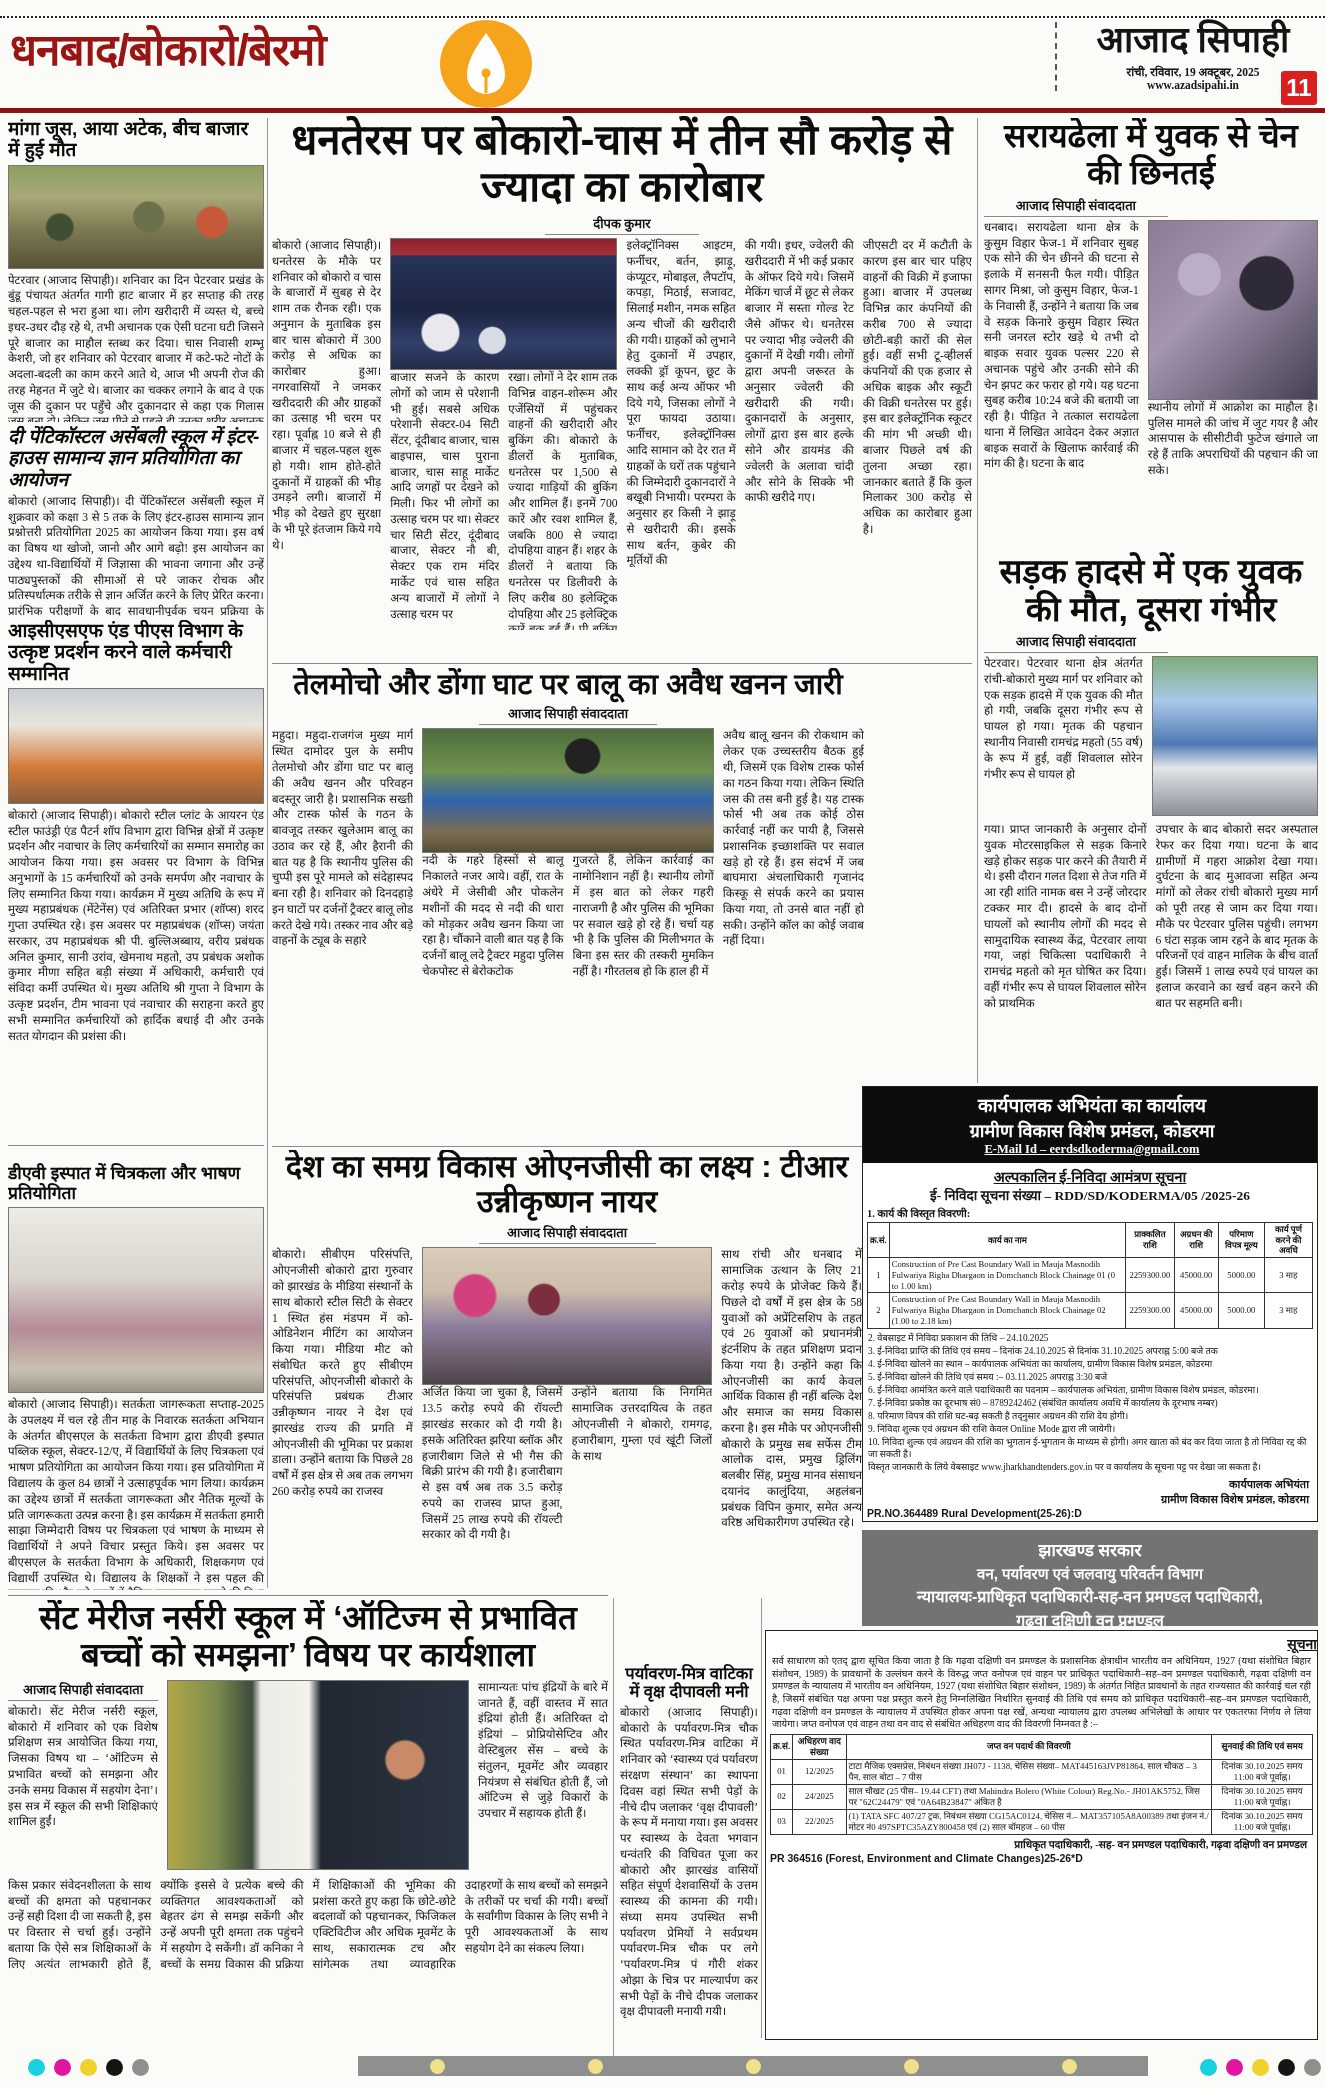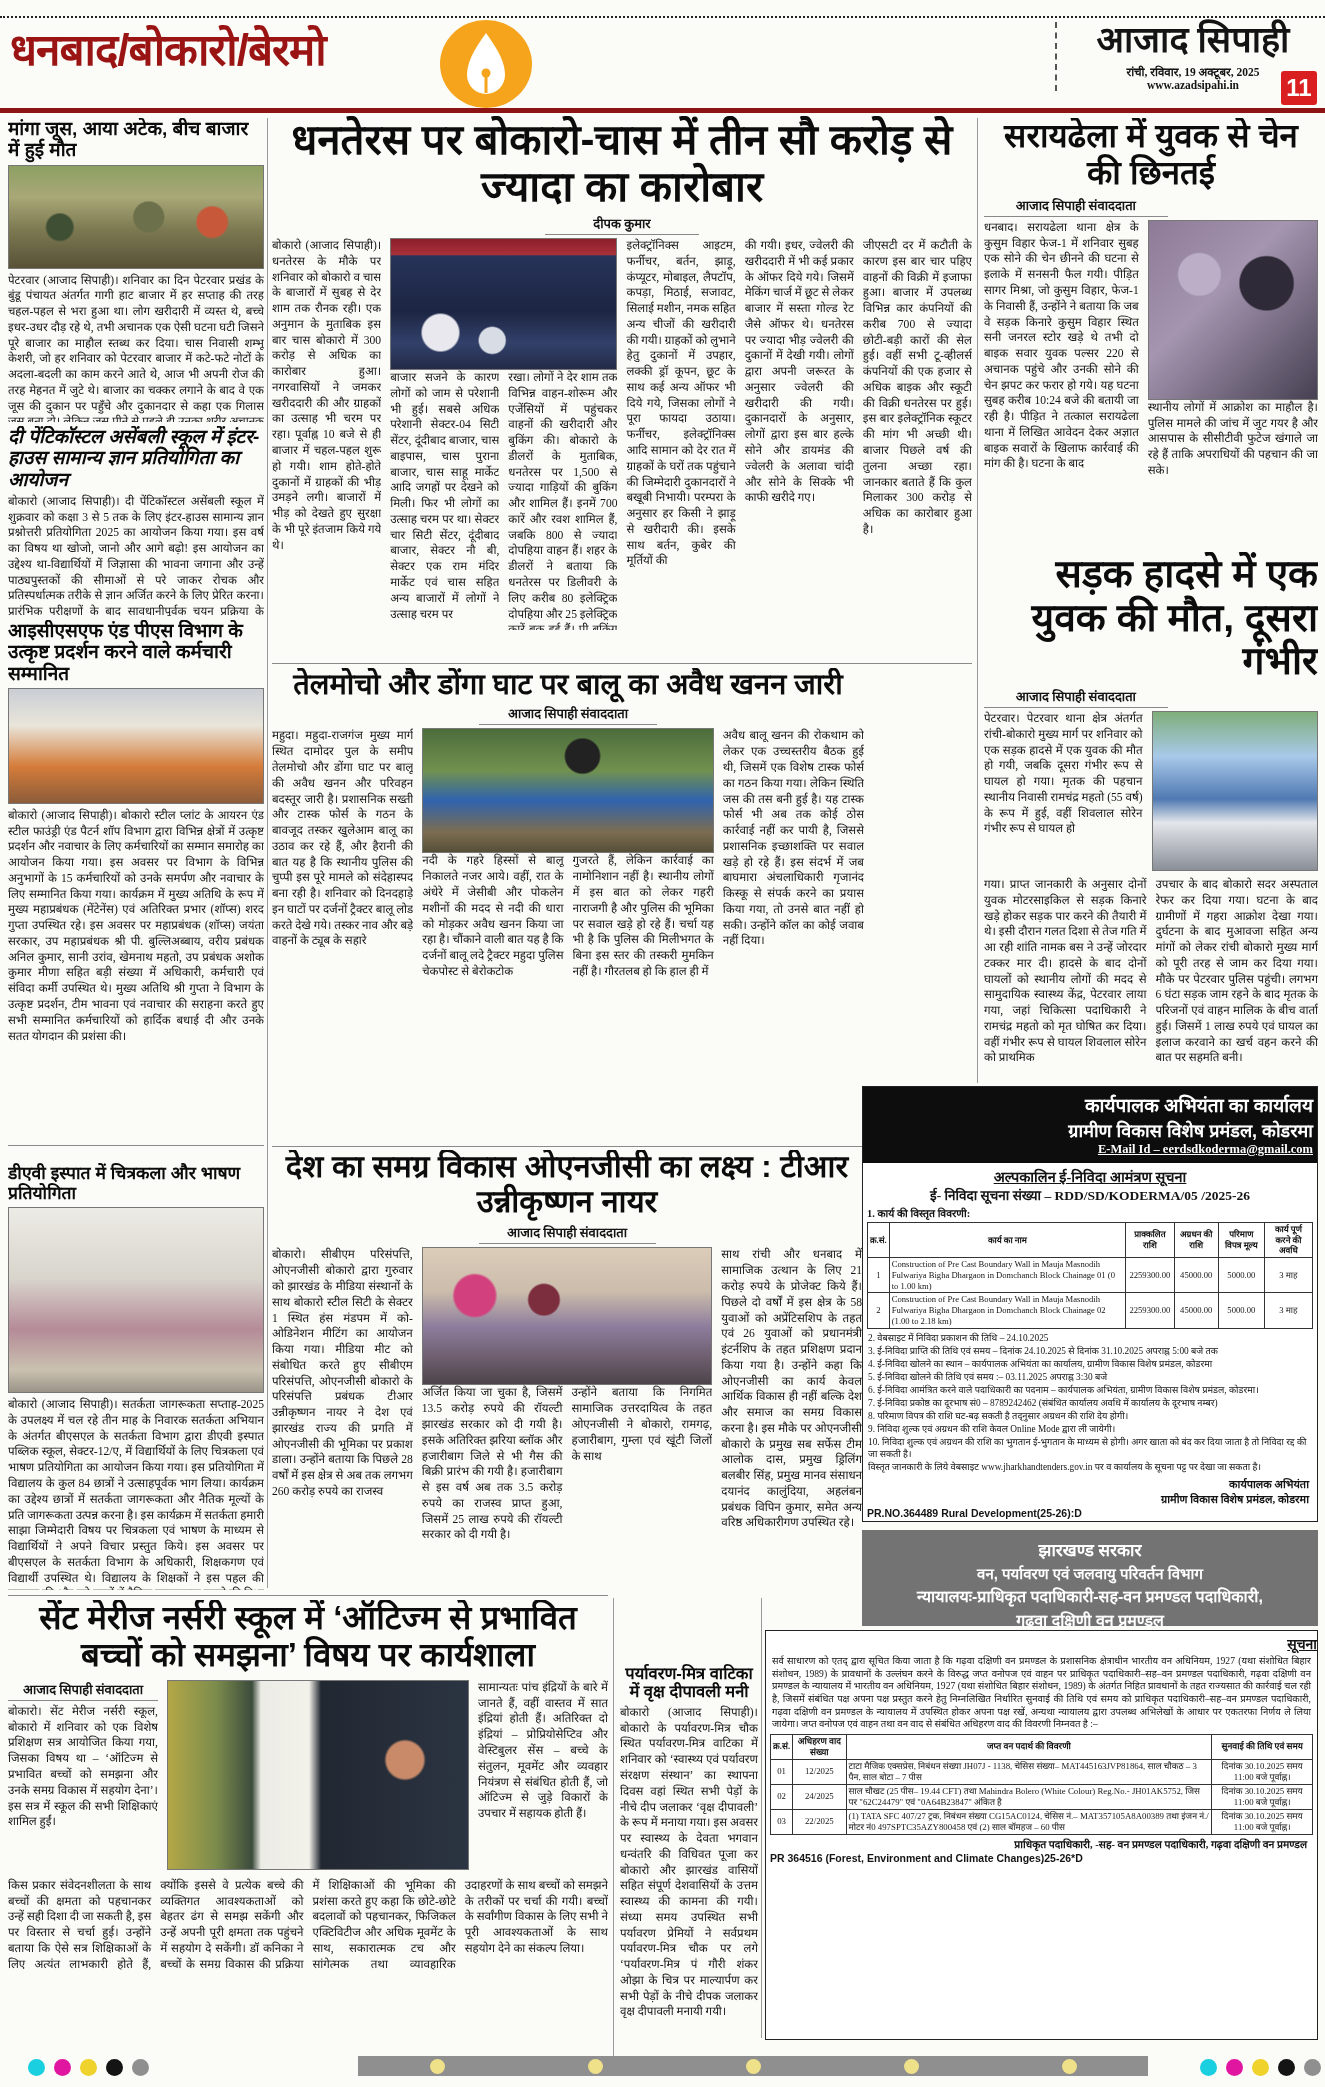--- a/index.html
+++ b/index.html
@@ -59,21 +59,21 @@
       linear-gradient(180deg,#ecebe5 0%,#d9d5cd 38%,#b48b97 66%,#cac1b0 88%,#9a9488 100%);}
   .ph-ongc{background:
       radial-gradient(circle at 18% 35%,#d2407e 0 8%,transparent 9%),
       radial-gradient(circle at 42% 38%,#7c2d3e 0 8%,transparent 9%),
       linear-gradient(180deg,#dcccba 0%,#cbbcab 32%,#8d7d9d 58%,#6c5c6c 82%,#4c444a 100%);}
   .ph-class{background:
       radial-gradient(circle at 79% 42%,#c98a6a 0 7%,transparent 8%),
       linear-gradient(90deg,#b3a747 0%,#7c8c4c 16%,#3c4c3c 28%,#ecece6 31%,#f2f1ea 47%,#222832 51%,#2b3442 100%);}
   
   .box{position:absolute;border:1.5px solid #222;background:#fff;box-sizing:border-box;overflow:hidden;}
-  .blackhead{background:#0d0d0d;color:#fff;text-align:right;font-family:"Liberation Sans",sans-serif;padding:5px 4px 6px 8px;}
+  .blackhead{background:#0d0d0d;color:#fff;text-align:center;font-family:"Liberation Sans",sans-serif;padding:5px 4px 6px 8px;}
   .blackhead .l1{font-size:19px;font-weight:800;}
   .blackhead .l2{font-size:18px;font-weight:800;}
   .blackhead .l3{font-size:12.5px;font-weight:700;text-decoration:underline;font-family:"Liberation Serif",serif;}
   .t-title{text-align:center;font-weight:800;font-size:14.5px;text-decoration:underline;margin-top:3px;}
   .t-no{text-align:center;font-weight:700;font-size:13.5px;}
   .t-intro{font-size:10.5px;font-weight:700;margin:2px 4px;}
   table.nt{border-collapse:collapse;width:calc(100% - 8px);margin:0 4px;font-size:8.6px;line-height:1.25;}
   table.nt th,table.nt td{border:1px solid #333;padding:1px 2px;text-align:center;vertical-align:middle;}
   .t-list{font-size:9.3px;line-height:1.3;margin:3px 5px 0 5px;}
   .t-list div{margin-bottom:1px;}
@@ -179,21 +179,21 @@
     <div class="hl" style="font-size:33px;">सरायढेला में युवक से चेन की छिनतई</div>
     <div class="byline" style="width:55%;margin-left:0;">आजाद सिपाही संवाददाता</div>
     <div style="display:grid;grid-template-columns:1fr 1.1fr;grid-template-rows:180px auto;column-gap:9px;height:300px;">
       <div class="bodytxt rows12">धनबाद। सरायढेला थाना क्षेत्र के कुसुम विहार फेज-1 में शनिवार सुबह एक सोने की चेन छीनने की घटना से इलाके में सनसनी फैल गयी। पीड़ित सागर मिश्रा, जो कुसुम विहार, फेज-1 के निवासी हैं, उन्होंने ने बताया कि जब वे सड़क किनारे कुसुम विहार स्थित सनी जनरल स्टोर खड़े थे तभी दो बाइक सवार युवक पल्सर 220 से अचानक पहुंचे और उनकी सोने की चेन झपट कर फरार हो गये। यह घटना सुबह करीब 10:24 बजे की बतायी जा रही है। पीड़ित ने तत्काल सरायढेला थाना में लिखित आवेदन देकर अज्ञात बाइक सवारों के खिलाफ कार्रवाई की मांग की है। घटना के बाद</div>
       <div class="photo ph-cctv" style="grid-column:2;grid-row:1;"></div>
       <div class="bodytxt" style="grid-column:2;grid-row:2;">स्थानीय लोगों में आक्रोश का माहौल है। पुलिस मामले की जांच में जुट गयर है और आसपास के सीसीटीवी फुटेज खंगाले जा रहे हैं ताकि अपराधियों की पहचान की जा सके।</div>
     </div>
   </div>
 
   <div class="art" id="a-accident" style="left:984px;top:552px;width:334px;height:530px;">
-    <div class="hl" style="font-size:39px;text-align:right;">सड़क हादसे में एक युवक की मौत, दूसरा गंभीर</div>
+    <div class="hl" style="font-size:34px;">सड़क हादसे में एक युवक की मौत, दूसरा गंभीर</div>
     <div class="byline" style="width:55%;margin-left:0;">आजाद सिपाही संवाददाता</div>
     <div style="display:grid;grid-template-columns:1fr 1.05fr;column-gap:9px;height:160px;">
       <div class="bodytxt">पेटरवार। पेटरवार थाना क्षेत्र अंतर्गत रांची-बोकारो मुख्य मार्ग पर शनिवार को एक सड़क हादसे में एक युवक की मौत हो गयी, जबकि दूसरा गंभीर रूप से घायल हो गया। मृतक की पहचान स्थानीय निवासी रामचंद्र महतो (55 वर्ष) के रूप में हुई, वहीं शिवलाल सोरेन गंभीर रूप से घायल हो</div>
       <div class="photo ph-bus"></div>
     </div>
     <div style="display:grid;grid-template-columns:1fr 1fr;column-gap:9px;height:228px;margin-top:6px;">
       <div class="bodytxt">गया। प्राप्त जानकारी के अनुसार दोनों युवक मोटरसाइकिल से सड़क किनारे खड़े होकर सड़क पार करने की तैयारी में थे। इसी दौरान गलत दिशा से तेज गति में आ रही शांति नामक बस ने उन्हें जोरदार टक्कर मार दी। हादसे के बाद दोनों घायलों को स्थानीय लोगों की मदद से सामुदायिक स्वास्थ्य केंद्र, पेटरवार लाया गया, जहां चिकित्सा पदाधिकारी ने रामचंद्र महतो को मृत घोषित कर दिया। वहीं गंभीर रूप से घायल शिवलाल सोरेन को प्राथमिक</div>
       <div class="bodytxt">उपचार के बाद बोकारो सदर अस्पताल रेफर कर दिया गया। घटना के बाद ग्रामीणों में गहरा आक्रोश देखा गया। दुर्घटना के बाद मुआवजा सहित अन्य मांगों को लेकर रांची बोकारो मुख्य मार्ग को पूरी तरह से जाम कर दिया गया। मौके पर पेटरवार पुलिस पहुंची। लगभग 6 घंटा सड़क जाम रहने के बाद मृतक के परिजनों एवं वाहन मालिक के बीच वार्ता हुई। जिसमें 1 लाख रुपये एवं घायल का इलाज करवाने का खर्च वहन करने की बात पर सहमति बनी।</div>
     </div>
   </div>

